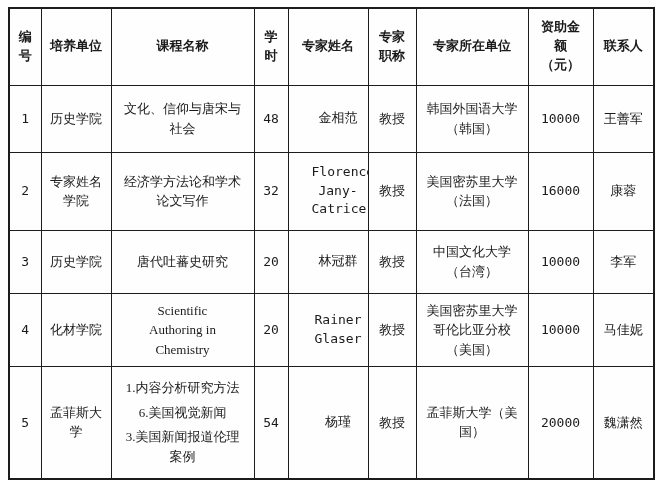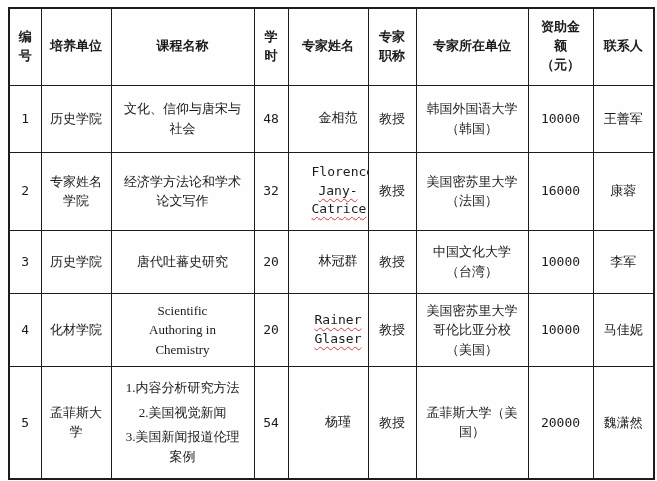--- a/index.html
+++ b/index.html
@@ -57,21 +57,20 @@
     line-height: 1.45;
     font-family: "DejaVu Sans", sans-serif;
   }
   td {
     font-size: 13px;
     font-family: "DejaVu Sans Mono", "DejaVu Sans", monospace;
   }
   .course-p { margin: 5px 0; white-space: pre-line; font-family: Liberation Serif, serif; }
   .name-line { display: block; line-height: 1.45; margin-left: 20px; }
   .wavy {
-    text-decoration: underline;
     text-decoration-style: wavy;
     text-decoration-color: #cf3a3a;
     text-decoration-thickness: 1px;
     text-underline-offset: 3px;
   }
 </style>
 </head>
 <body>
 
 <div class="page">
@@ -156,21 +155,21 @@
           <td>教授</td>
           <td>美国密苏里大学
 哥伦比亚分校
 （美国）</td>
           <td>10000</td>
           <td>马佳妮</td>
         </tr>
         <tr>
           <td>5</td>
           <td>孟菲斯大学</td>
-          <td><div class="course-p">1.内容分析研究方法</div><div class="course-p">2.美国视觉新闻</div><div class="course-p">3.美国新闻报道伦理
+          <td><div class="course-p">1.内容分析研究方法</div><div class="course-p">6.美国视觉新闻</div><div class="course-p">3.美国新闻报道伦理
 案例</div></td>
           <td>54</td>
           <td><span class="name-line">杨瑾</span></td>
           <td>教授</td>
           <td>孟菲斯大学（美
 国）</td>
           <td>20000</td>
           <td>魏潇然</td>
         </tr>
       </tbody>

